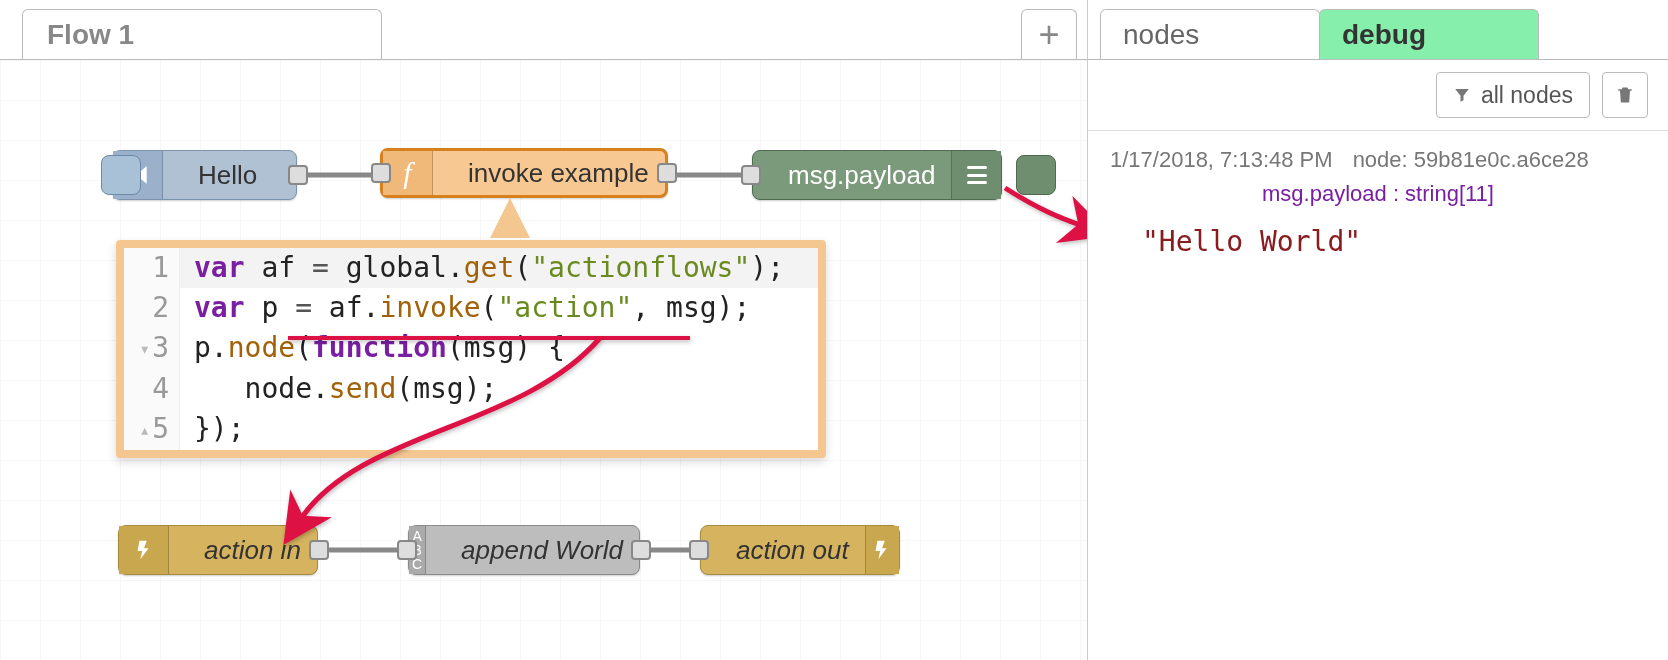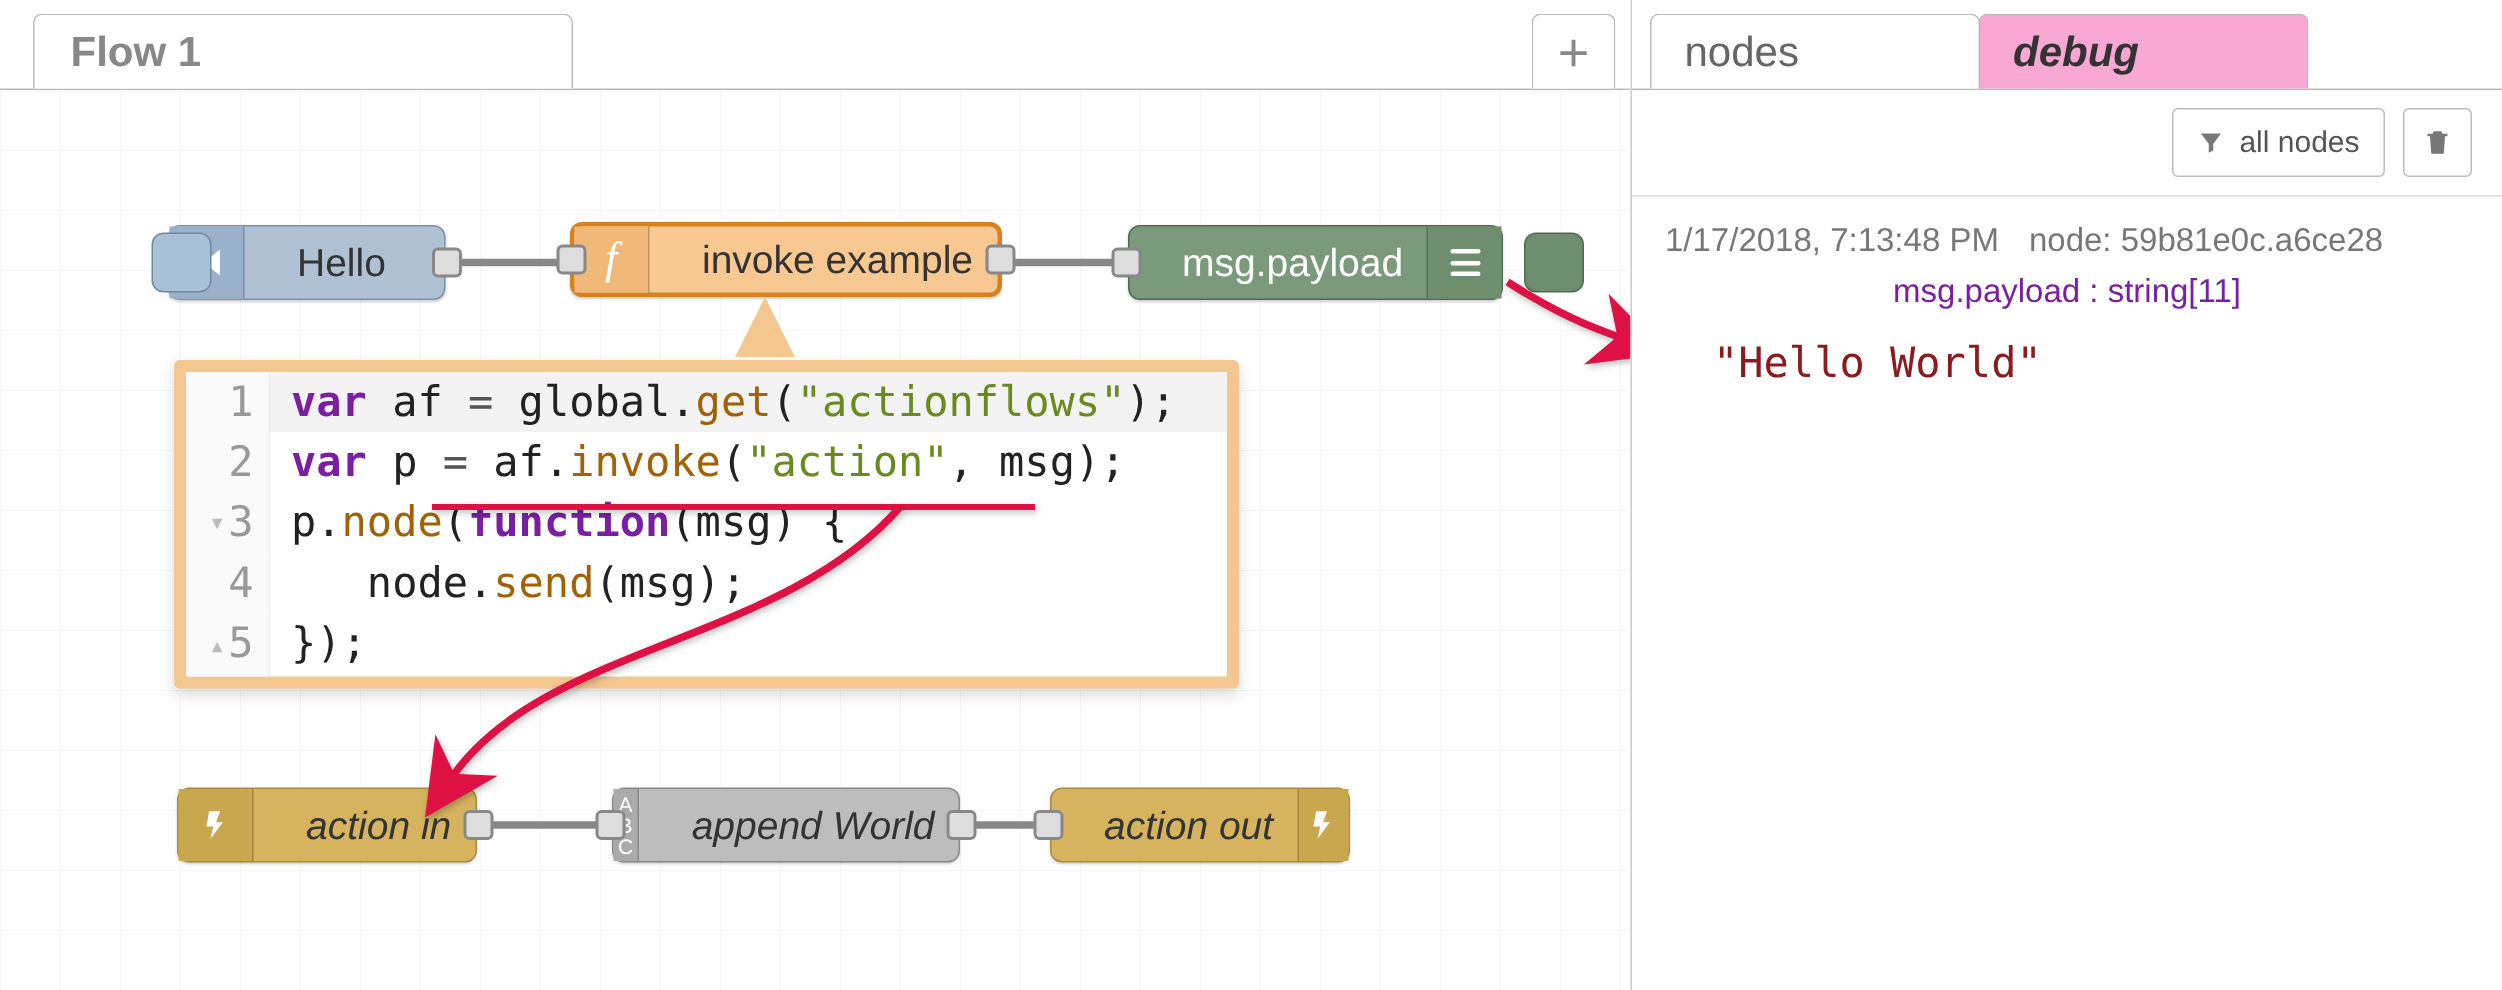--- a/index.html
+++ b/index.html
@@ -77,23 +77,23 @@
   .kw { color:#7a1fa2; font-weight:600; }
   .fn { color:#a16207; }
   .str { color:#6a8a1f; }
   .ident { color:#222; }
   .op { color:#555; }
 
   
   .sidebar { width:580px; background:#fff; display:flex; flex-direction:column; }
   .side-tabs { display:flex; height:60px; border-bottom:1px solid #bbb; padding-left:12px; align-items:flex-end; }
   .side-tab { height:50px; min-width:220px; border:1px solid #bbb; border-bottom:none; display:flex; align-items:center; justify-content:flex-start; padding:0 22px; font-size:28px; color:#666; background:#fff; border-top-left-radius:6px; border-top-right-radius:6px; margin-right:-1px; }
-  .side-tab.active { font-weight:700; color:#333; background:#f9a8d4; position:relative;font-style:italic; }
+  .side-tab.active { font-weight:700; color:#333; background:#86efac; position:relative; }
   .side-toolbar { display:flex; justify-content:flex-end; align-items:center; padding:12px 20px; border-bottom:1px solid #ddd; gap:12px; }
-  .btn { height:46px; border:1px solid #bbb; background:#fff; border-radius:4px; display:flex; align-items:center; padding:0 16px; font-size:20px; color:#555; gap:10px; }
+  .btn { height:46px; border:1px solid #bbb; background:#fff; border-radius:4px; display:flex; align-items:center; padding:0 16px; font-size:23px; color:#555; gap:10px; }
   .btn.icon-only { width:46px; padding:0; justify-content:center; }
   .debug-pane { padding:16px 22px; font-size:22px; }
   .dbg-meta { color:#777; display:flex; gap:20px; }
   .dbg-type { color:#7a1fa2; margin-top:8px;text-align:center; }
   .dbg-value { color:#8a1c20; font-family: Menlo, Consolas, monospace; font-size:28px; margin-top:18px; margin-left:32px; }
 
   
   .anno { filter: drop-shadow(1px 2px 2px rgba(0,0,0,0.25)); }
 </style>
 </head>

